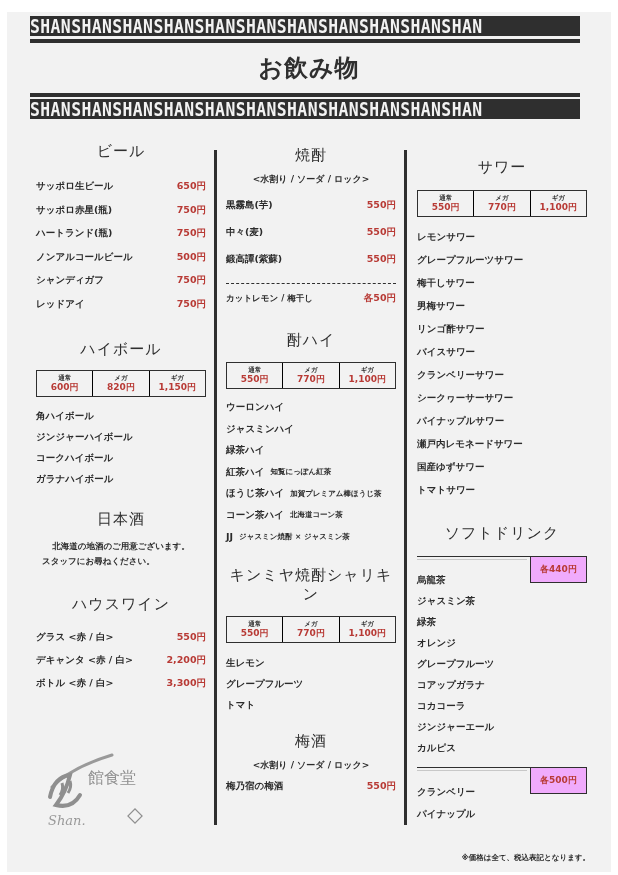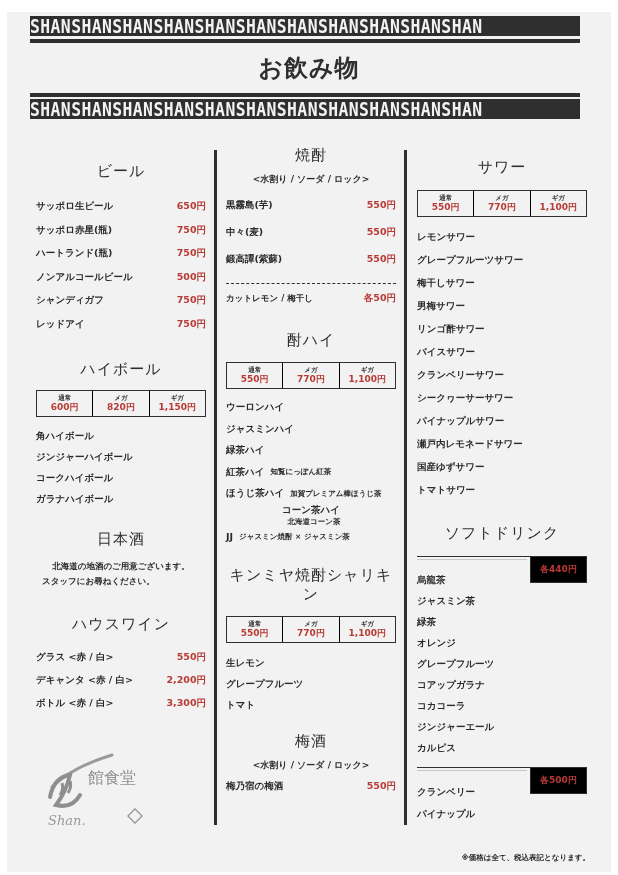--- a/index.html
+++ b/index.html
@@ -16,21 +16,21 @@
   .stripe-bot { top: 99px; }
 
   .main-title { position: absolute; left: 0; top: 52px; width: 618px; text-align: center; font-size: 24px; font-weight: bold; color: #2f2f2f; letter-spacing: 1px; }
 
   
   .vrule { position: absolute; top: 150px; width: 3px; height: 675px; background: #2f2f2f; }
   .vrule-1 { left: 214px; }
   .vrule-2 { left: 404px; }
 
   .col { position: absolute; }
-  .col-1 { left: 36px; top: 154px; width: 170px; }
+  .col-1 { left: 36px; top: 134px; width: 170px; }
   .col-2 { left: 226px; top: 138px; width: 170px; }
   .col-3 { left: 417px; top: 150px; width: 170px; }
 
   .sec-title { text-align: center; font-size: 15px; color: #2f2f2f; font-weight: normal; letter-spacing: 1px; }
   .sub-note { text-align: center; font-size: 9px; font-weight: bold; margin-top: 8px; }
 
   .item { display: flex; justify-content: space-between; align-items: center; font-size: 9.5px; font-weight: bold; color: #2b2b2b; }
   .price { color: #b83a35; font-weight: bold; font-size: 9.5px; }
   .item-note { font-weight: bold; font-size: 7.5px; margin-left: 6px; }
 
@@ -39,21 +39,21 @@
   .size-cell:last-child { border-right: none; }
   .size-label { display: block; font-size: 6.5px; font-weight: bold; line-height: 8px; }
   .size-price { display: block; font-size: 9px; font-weight: bold; color: #b83a35; line-height: 11px; }
 
   .dash { border-top: 1px dashed #2f2f2f; margin: 10px 0 8px 0; }
 
   .sake-note { text-align: center; font-size: 8.5px; font-weight: bold; line-height: 15px; margin-top: 10px; }
 
   .soft-rule { position: relative; height: 28px; border-top: 1px solid #2f2f2f; }
   .soft-rule::after { content: ""; position: absolute; left: 0; top: 2px; width: 110px; height: 1px; background: #c8c8c8; }
-  .soft-price-box { position: absolute; right: 0; top: -1px; width: 57px; height: 27px; border: 1px solid #2f2f2f; display: flex; align-items: center; justify-content: center; color: #b83a35; font-weight: bold; font-size: 9px; background: #000000; }
+  .soft-price-box { position: absolute; right: 0; top: -1px; width: 57px; height: 27px; border: 1px solid #2f2f2f; display: flex; align-items: center; justify-content: center; color: #b83a35; font-weight: bold; font-size: 9px; background: #f0abfc; }
 
   .footer-note { position: absolute; right: 28px; bottom: 12px; font-size: 7.5px; font-weight: bold; color: #2b2b2b; }
 
   .logo { position: absolute; left: 42px; top: 747px; width: 110px; height: 82px; }
 </style>
 </head>
 <body>
 
 <div class="page"></div>
 
@@ -219,21 +219,21 @@
           <span class="item-note"></span>
         </div>
       <div class="item" style="height:21.5px; justify-content:flex-start;">
           <span>紅茶ハイ</span>
           <span class="item-note">知覧にっぽん紅茶</span>
         </div>
       <div class="item" style="height:21.5px; justify-content:flex-start;">
           <span>ほうじ茶ハイ</span>
           <span class="item-note">加賀プレミアム棒ほうじ茶</span>
         </div>
-      <div class="item" style="height:21.5px; justify-content:center;flex-direction:column;">
+      <div class="item" style="height:21.5px; justify-content:flex-start;">
           <span>コーン茶ハイ</span>
           <span class="item-note">北海道コーン茶</span>
         </div>
       <div class="item" style="height:21.5px; justify-content:flex-start;">
           <span>JJ</span>
           <span class="item-note">ジャスミン焼酎 × ジャスミン茶</span>
         </div>
     </div>
   </section>
 

